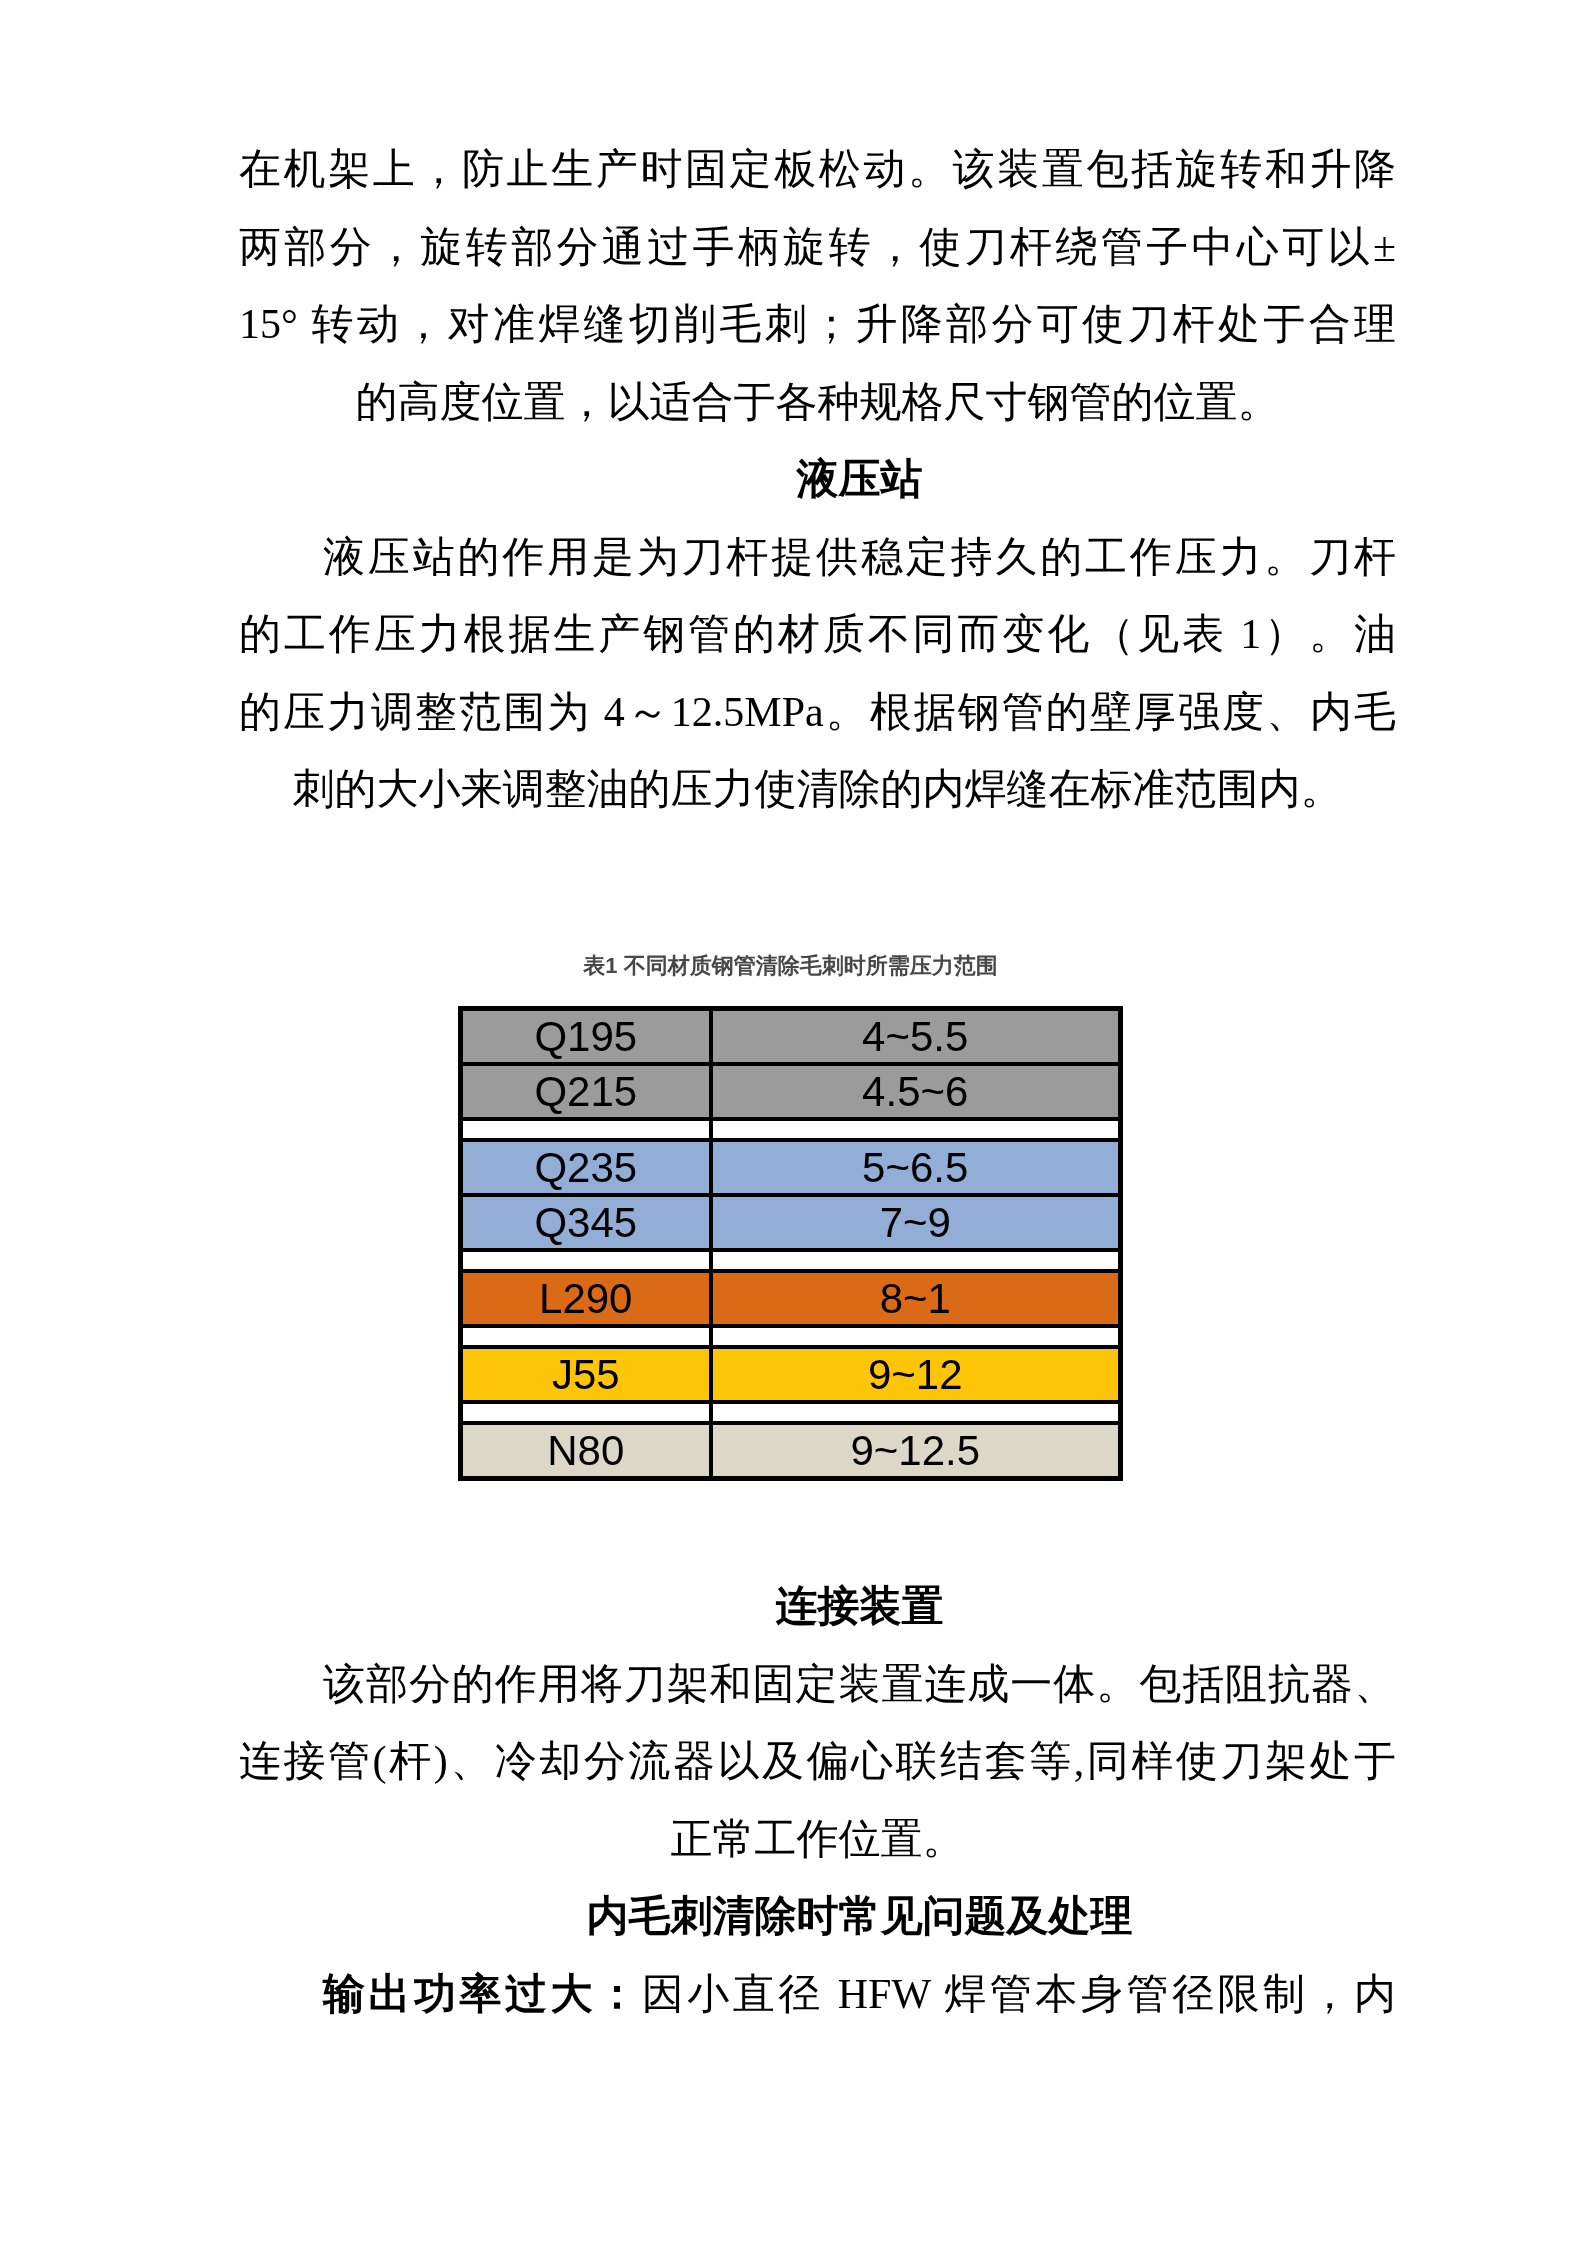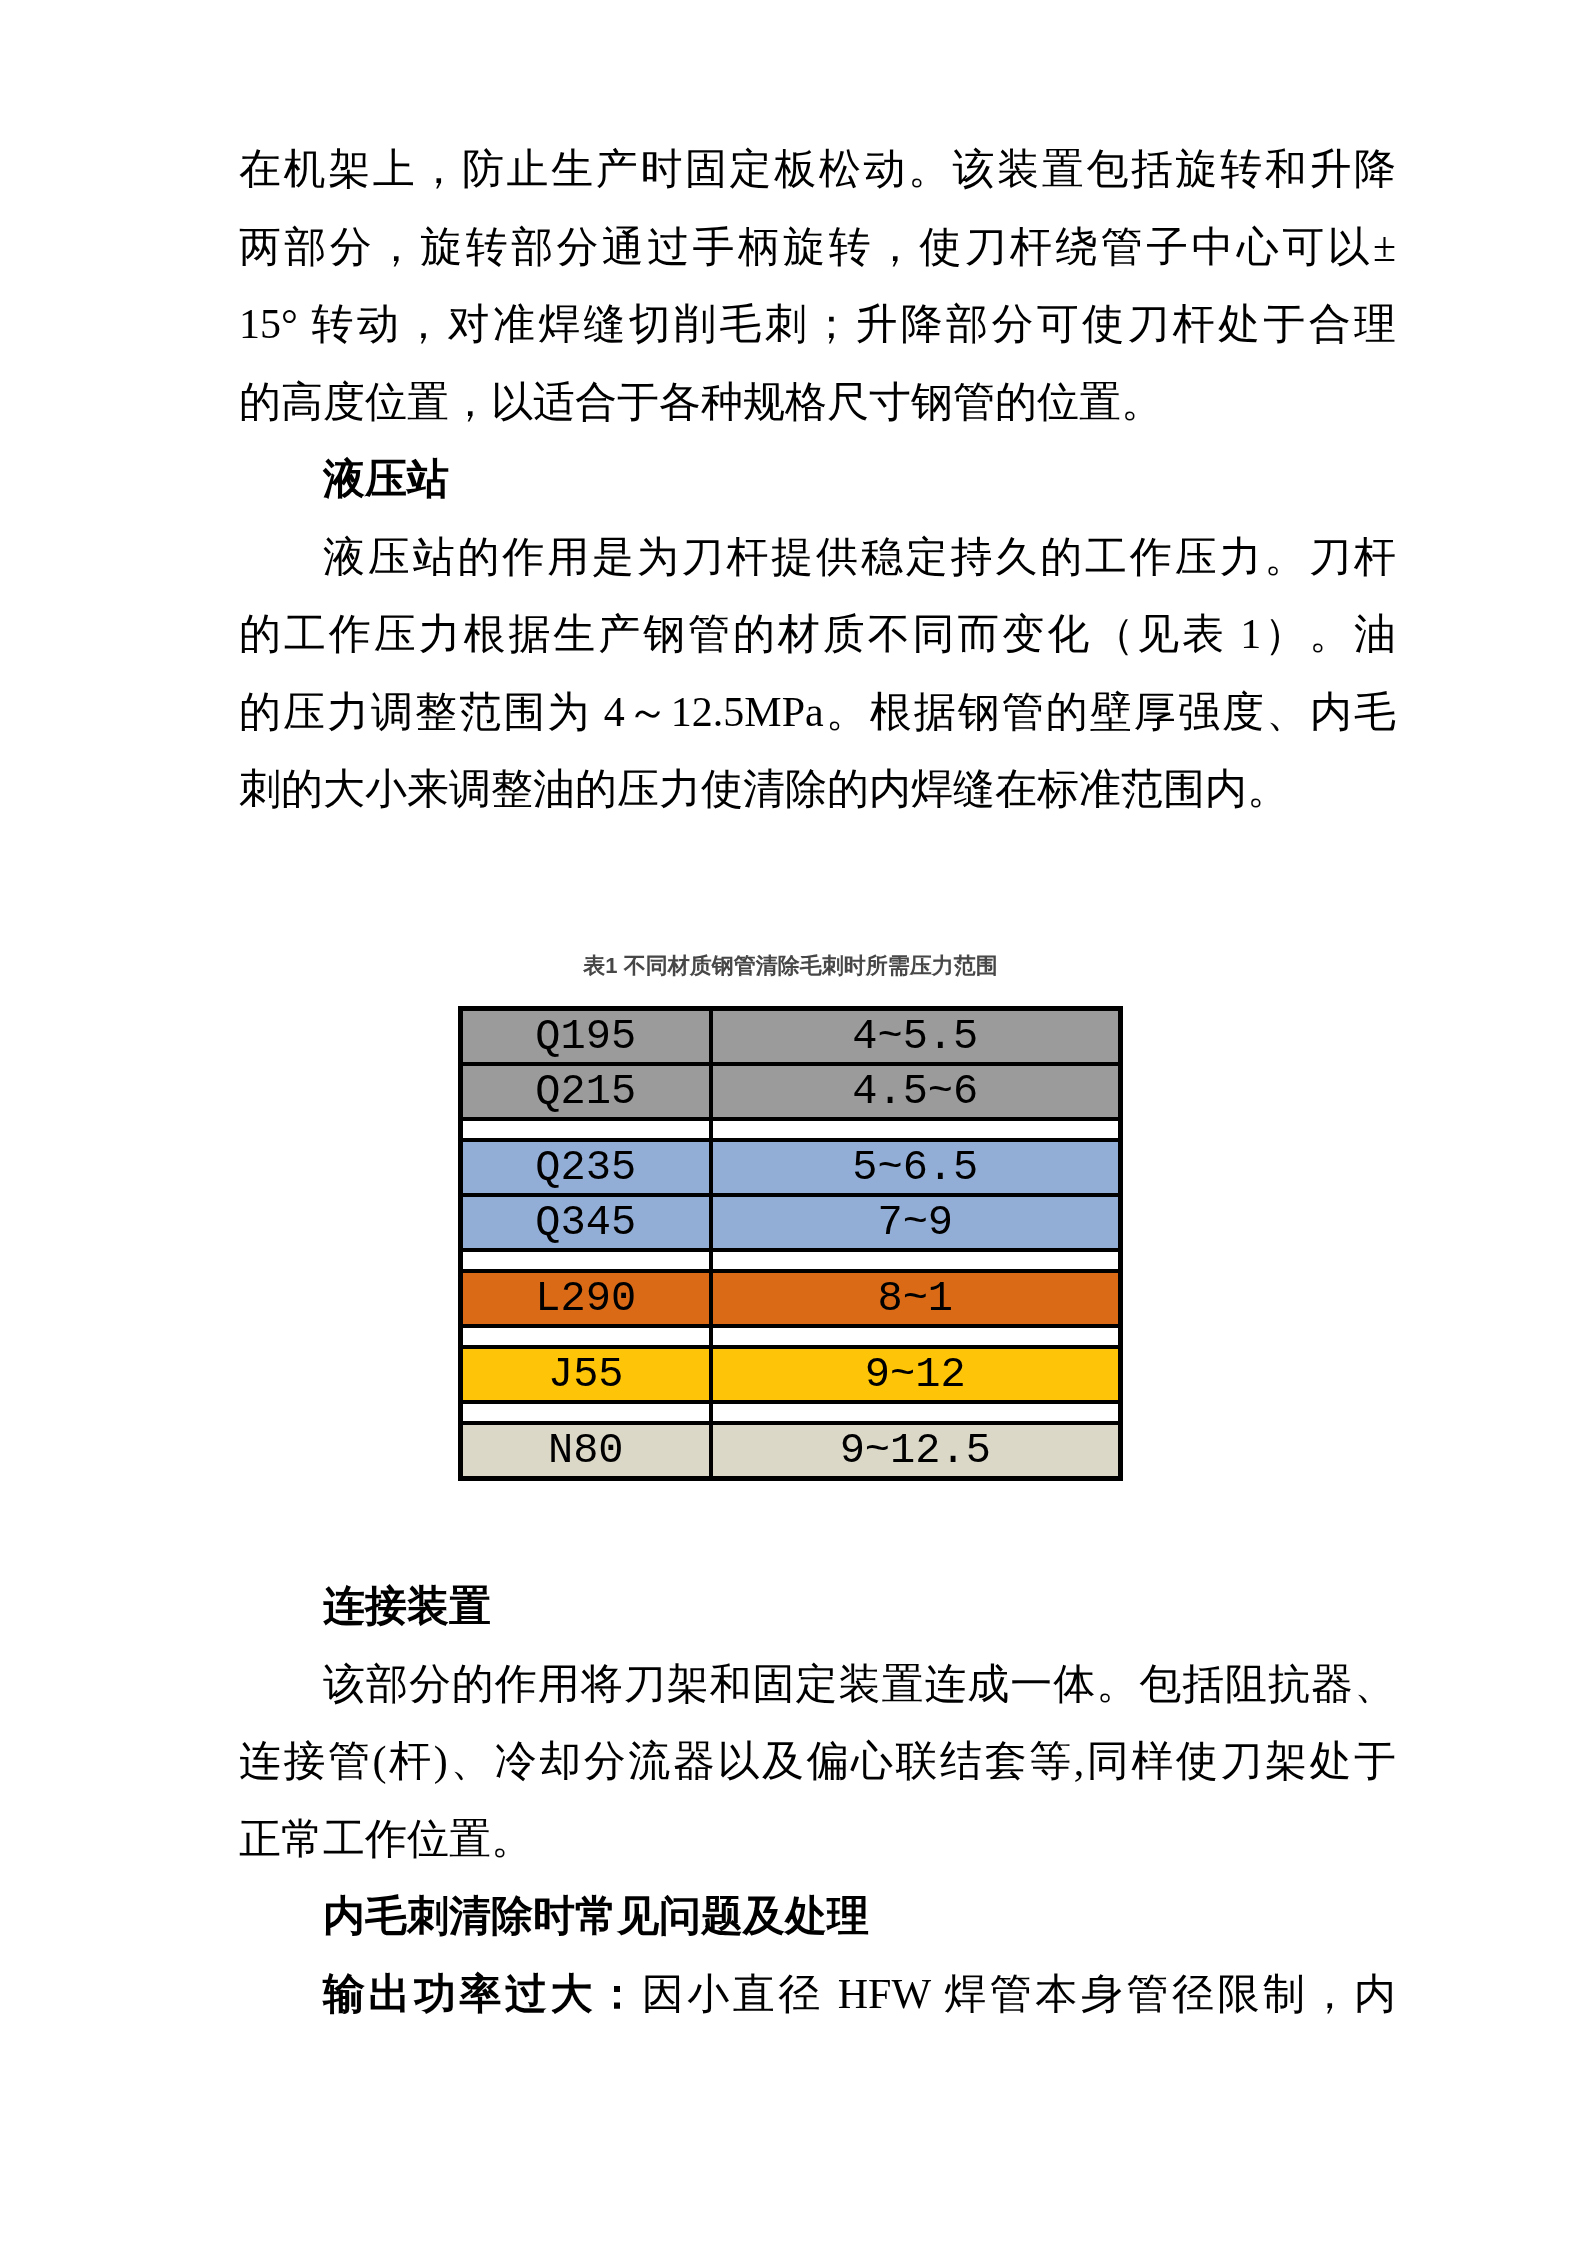--- a/index.html
+++ b/index.html
@@ -22,21 +22,21 @@
     width: 1157px;
   }
   .block1 { top: 131px; }
   .block2 { top: 1568px; }
 
   .line {
     height: 77.5px;
     line-height: 77.5px;
     font-size: 42px;
     white-space: nowrap;
-    text-align: left;
+    text-align: center;
   }
   .line.just {
     white-space: normal;
     text-align: justify;
     text-align-last: justify;
   }
   .line.ind { text-indent: 84px; }
   .line.heading { font-weight: 700; }
   .bold-run { font-weight: 700; }
 
@@ -73,21 +73,21 @@
     padding: 0;
     font-size: 42px;
     overflow: hidden;
   }
   .ptable tr.head td {
     height: 73px;
     background: var(--header_bg, #00a9e9);
     color: var(--header_text, #ffffff);
     font-weight: 700;
   }
-  .ptable tr.r td { height: 51px; font-family: Liberation Mono, monospace; }
+  .ptable tr.r td { height: 51px; }
   .ptable tr.sep td { height: 17px; background: #ffffff; }
   .ptable tr.gray td   { background: var(--row_gray, #9b9b9b); }
   .ptable tr.blue td   { background: var(--row_blue, #93aed6); }
   .ptable tr.orange td { background: var(--row_orange, #da6a16); }
   .ptable tr.yellow td { background: var(--row_yellow, #fdc408); }
   .ptable tr.beige td  { background: var(--row_beige, #dbd8c8); }
 </style>
 </head>
 <body>
 

